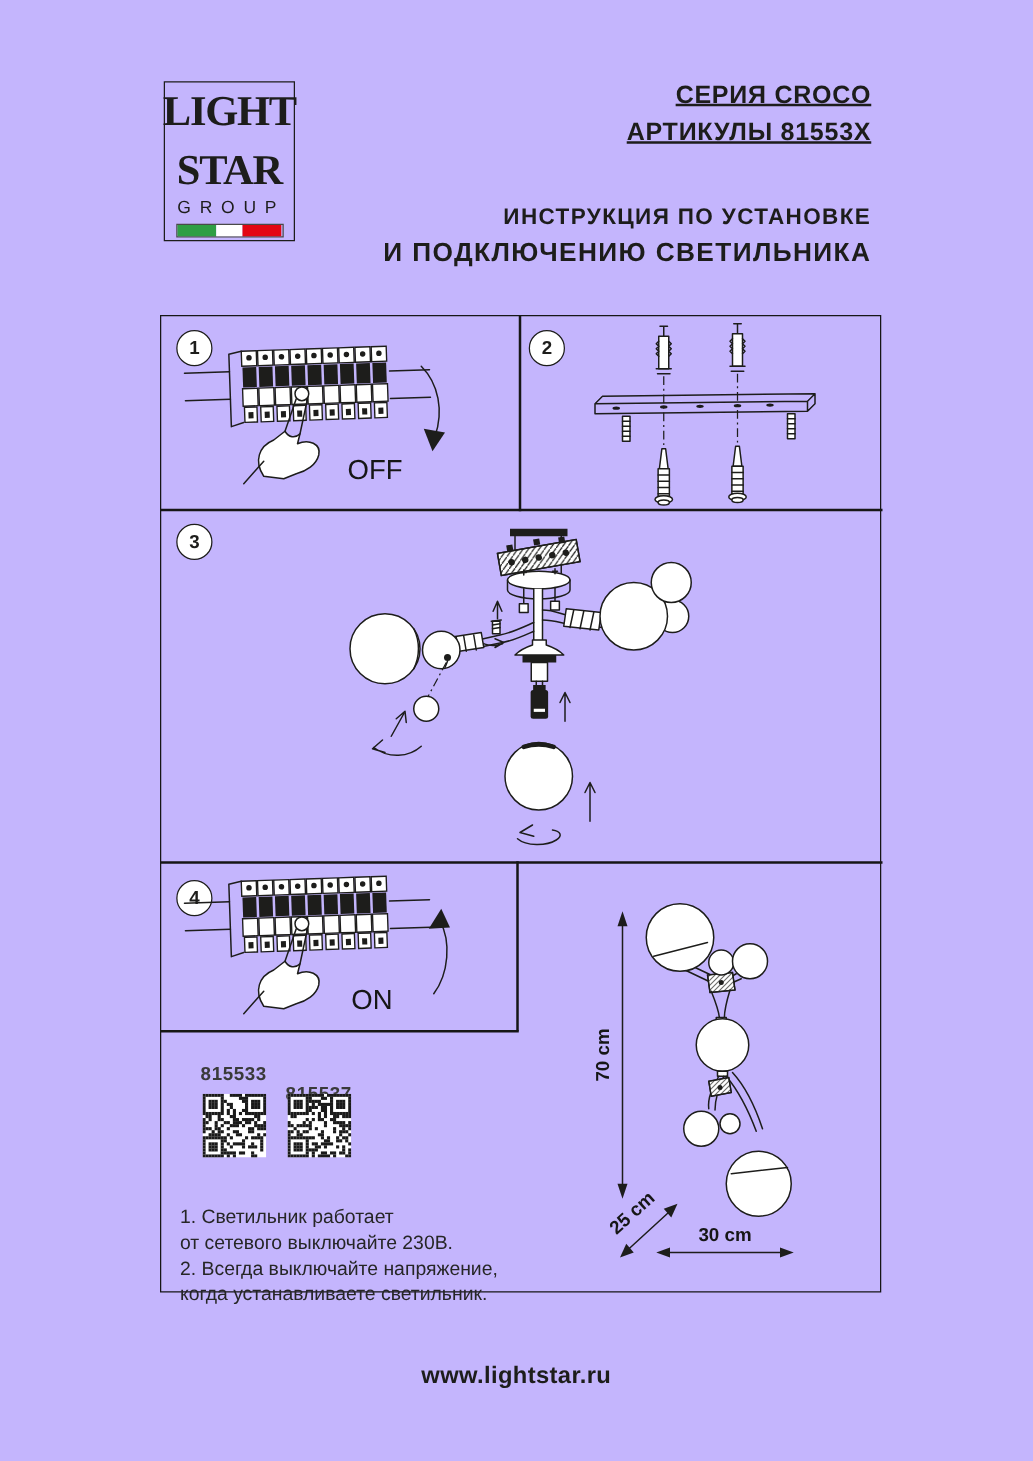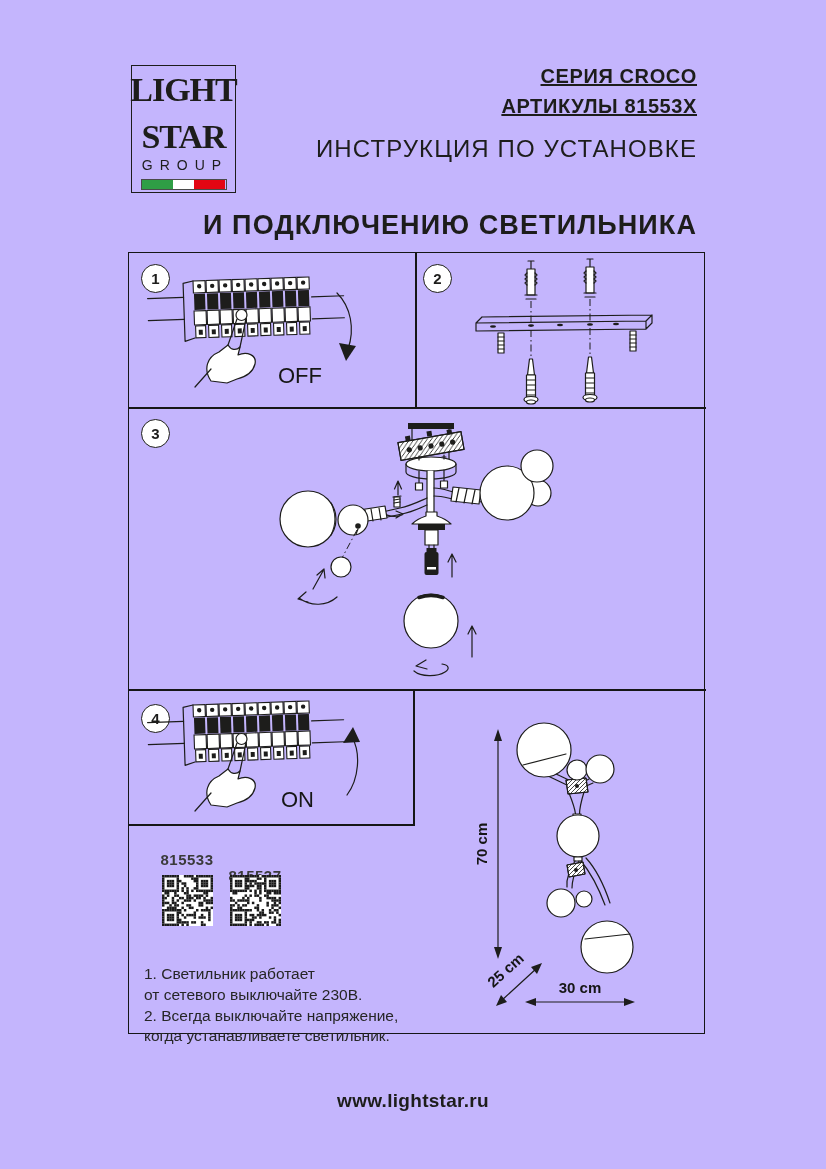--- a/index.html
+++ b/index.html
@@ -12,22 +12,22 @@
   .logo-word{font-family:"Liberation Serif",serif;font-weight:bold;font-size:34px;line-height:31px;
              letter-spacing:-1px;margin-top:16px;}
   .logo-word:first-child{margin-top:8px;}
   .logo-group{font-size:14px;letter-spacing:7px;margin-top:5px;text-indent:3px;text-align:center;}
   .logo-flag{margin-top:6px;width:84px;height:9px;border:1px solid #4a4a4a;display:flex;}
   .logo-flag span{display:block;height:100%;}
   .fg{width:38%;} .fw{width:24%;} .fr{width:38%;}
 
   .title-block{position:absolute;top:61px;right:129px;text-align:right;}
   .title-line{font-weight:bold;font-size:20px;line-height:30px;letter-spacing:0.6px;text-decoration:underline;}
-  .title-instr{font-weight:normal;font-size:24px;line-height:30px;letter-spacing:1.1px;margin-top:13px;}
-  .title-instr2{font-weight:bold;font-size:27px;line-height:30px;letter-spacing:1.1px;margin-top:46px;}
+  .title-instr{font-weight:bold;font-size:18px;line-height:30px;letter-spacing:1.1px;margin-top:37px;}
+  .title-instr2{font-weight:bold;font-size:21px;line-height:30px;letter-spacing:1.1px;}
 
   
   .frame-outer{position:absolute;left:128px;top:252px;width:575px;height:780px;border:1.8px solid #161616;}
   .fl{position:absolute;background:#161616;}
   .line-h1{left:128px;top:407px;width:578px;height:1.6px;}
   .line-h2{left:128px;top:689px;width:578px;height:1.6px;}
   .line-h3{left:128px;top:824px;width:287px;height:1.6px;}
   .line-v1{left:415px;top:252px;width:1.6px;height:157px;}
   .line-v2{left:413px;top:689px;width:1.6px;height:136px;}
 

